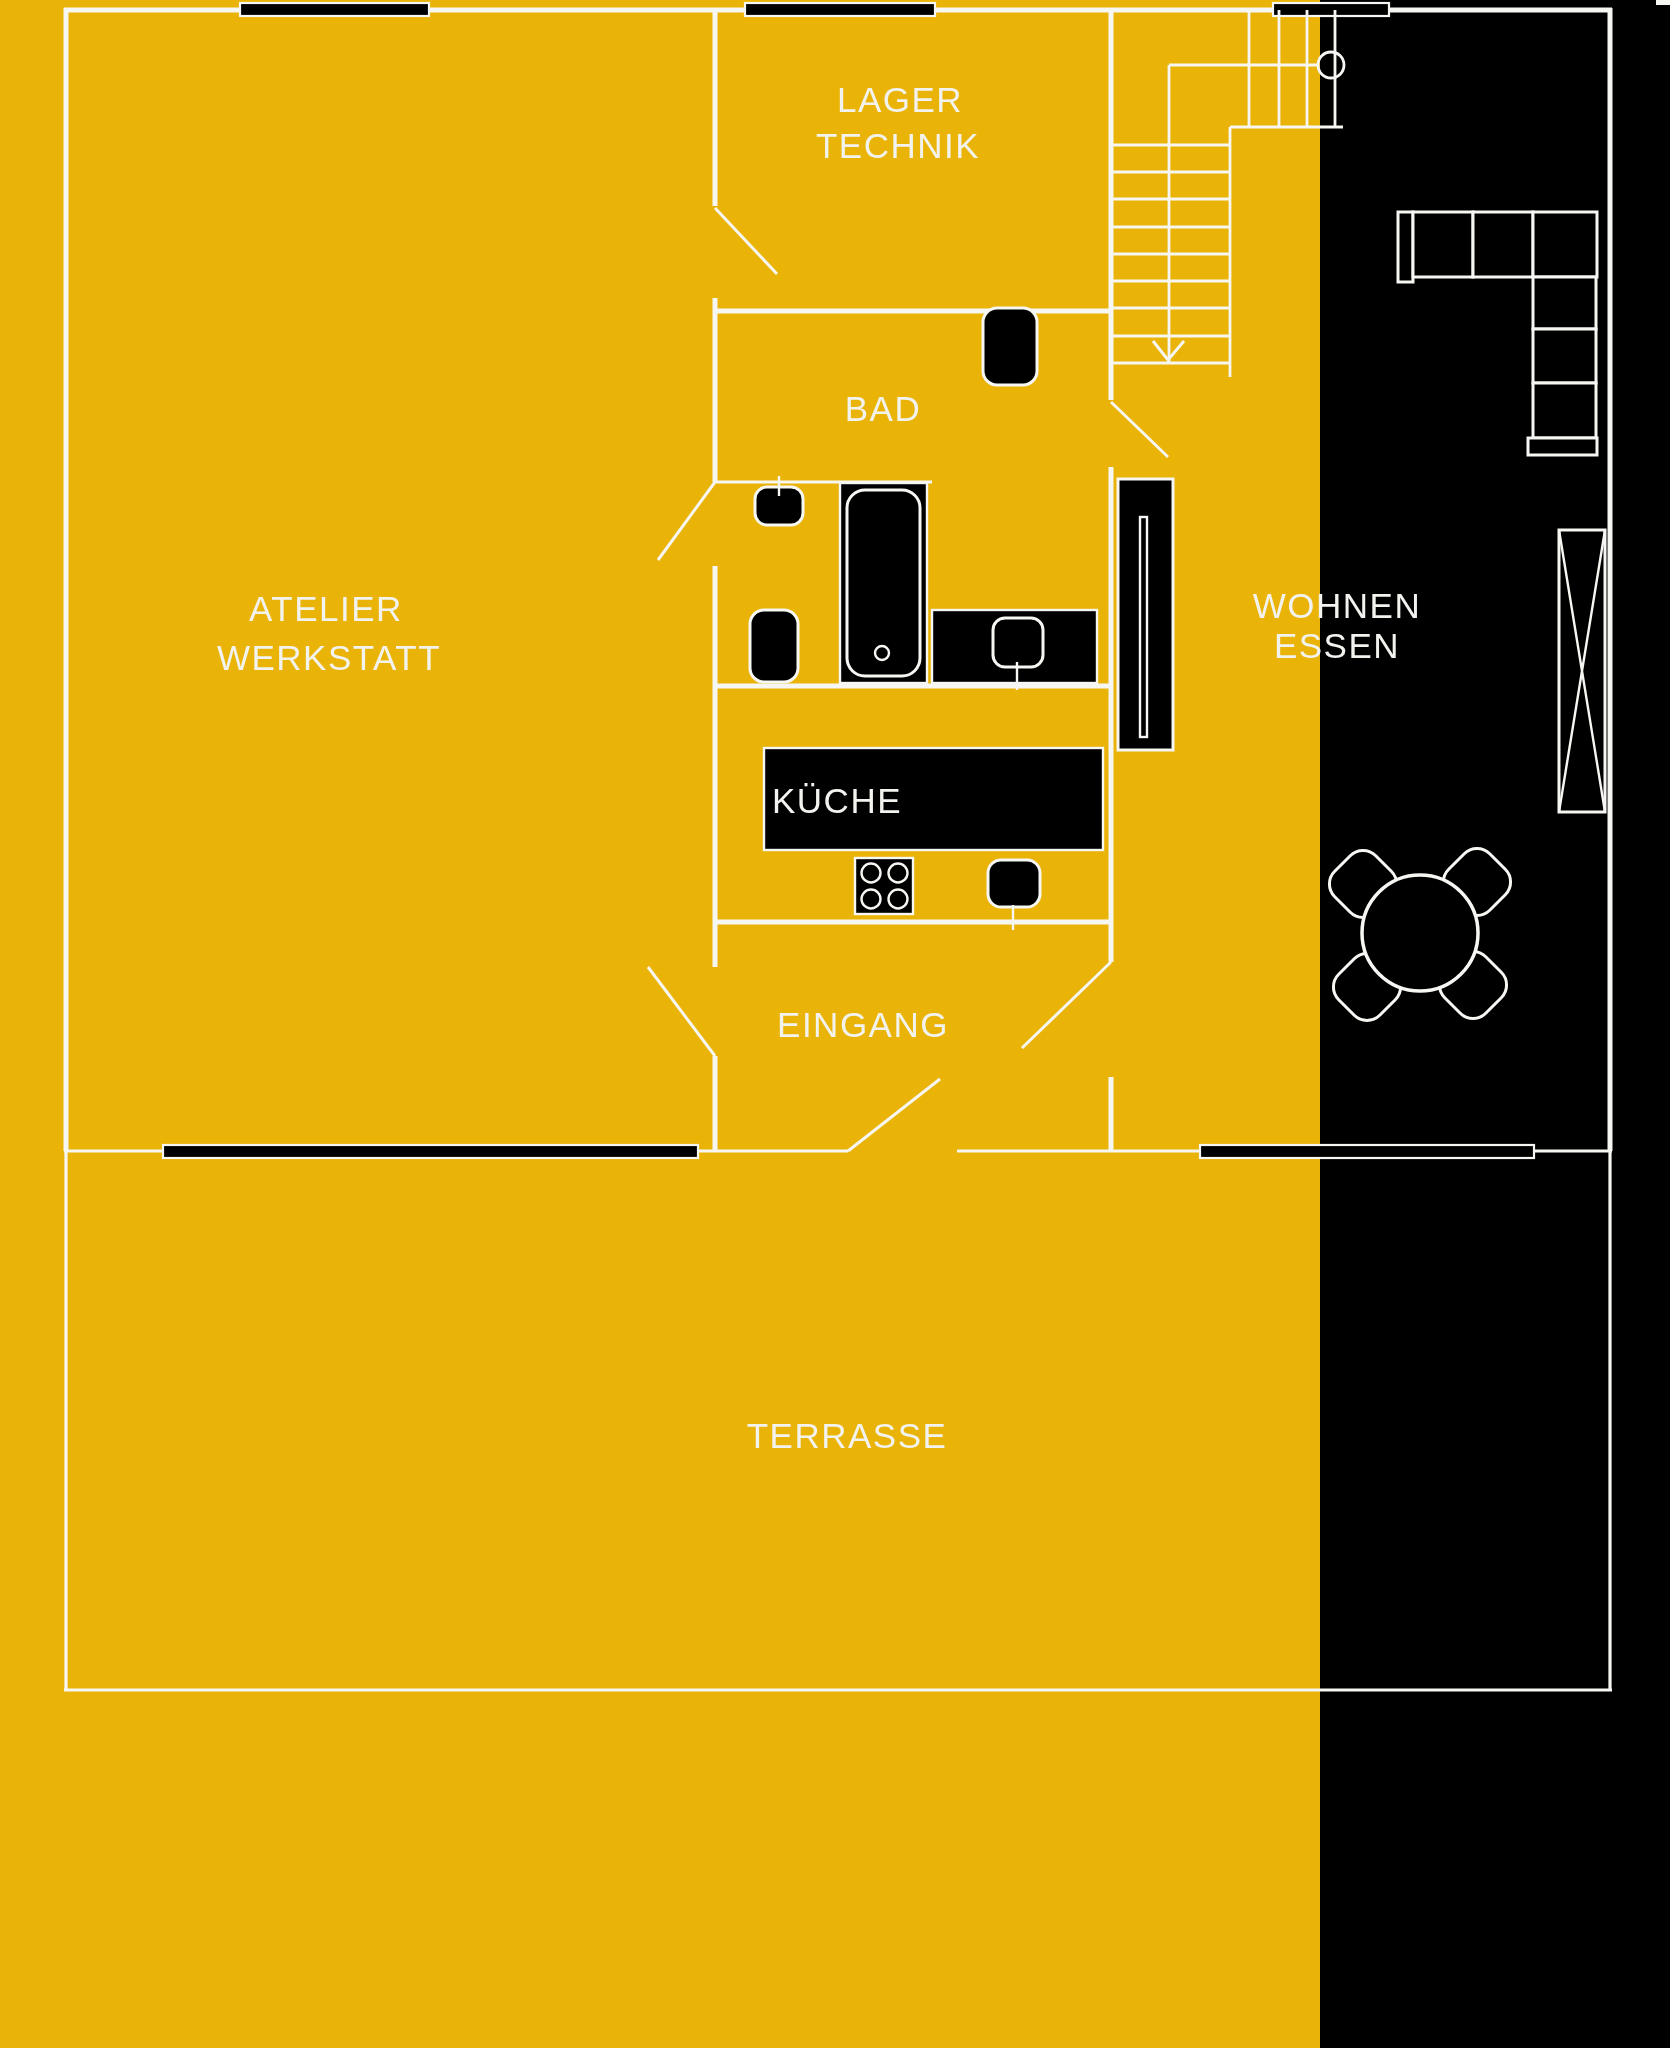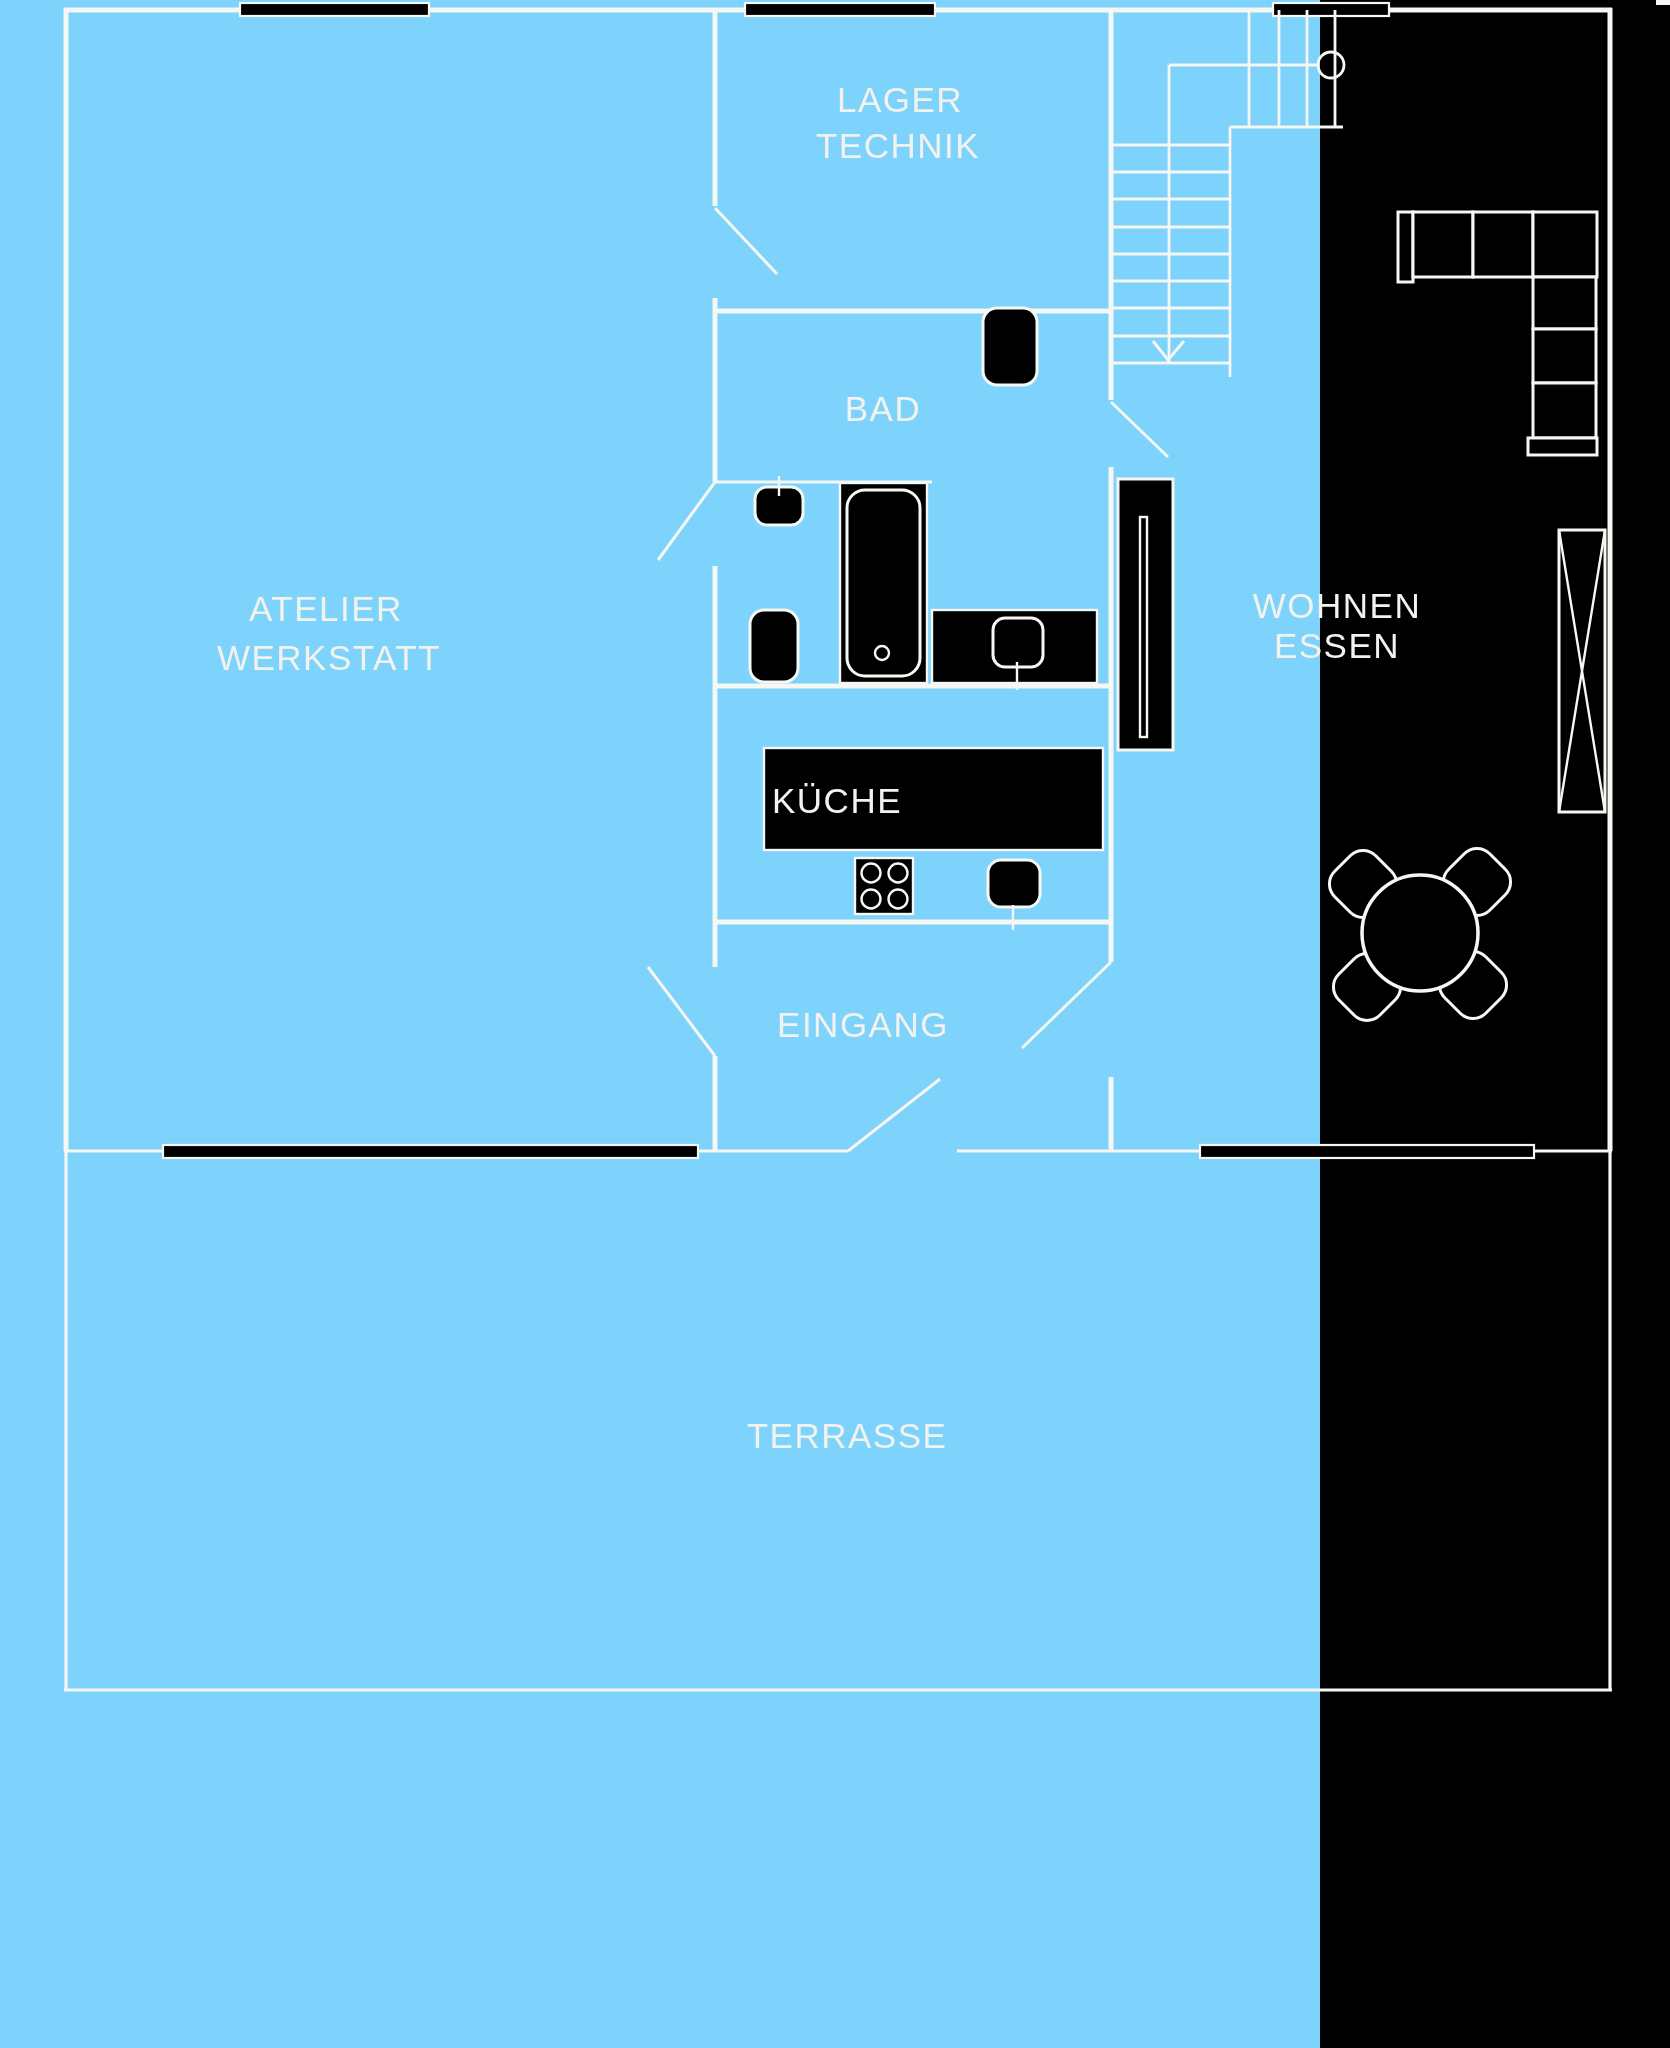--- a/index.html
+++ b/index.html
@@ -7,21 +7,21 @@
     padding: 0;
     background: #000000;
     width: 1670px;
     height: 2048px;
     overflow: hidden;
   }
   .canvas {
     position: relative;
     width: 1320px;
     height: 2048px;
-    background: #7dd3fc;
+    background: #eab308;
   }
   svg { display: block; }
   .wall        { stroke: #f6f6f3; stroke-width: 5;   fill: none; stroke-linecap: butt; }
   .wall-thin   { stroke: #f6f6f3; stroke-width: 3.2; fill: none; }
   .window-band { stroke: #f6f6f3; stroke-width: 2.2; fill: #000; }
   .door        { stroke: #f6f6f3; stroke-width: 3;   fill: none; stroke-linecap: butt; }
   .stair       { stroke: #f6f6f3; stroke-width: 2.8; fill: none; }
   .fixture     { stroke: #f6f6f3; stroke-width: 3;   fill: #000000; }
   .fixture-thin{ stroke: #f6f6f3; stroke-width: 2.4; fill: #000000; }
   .room-label {

